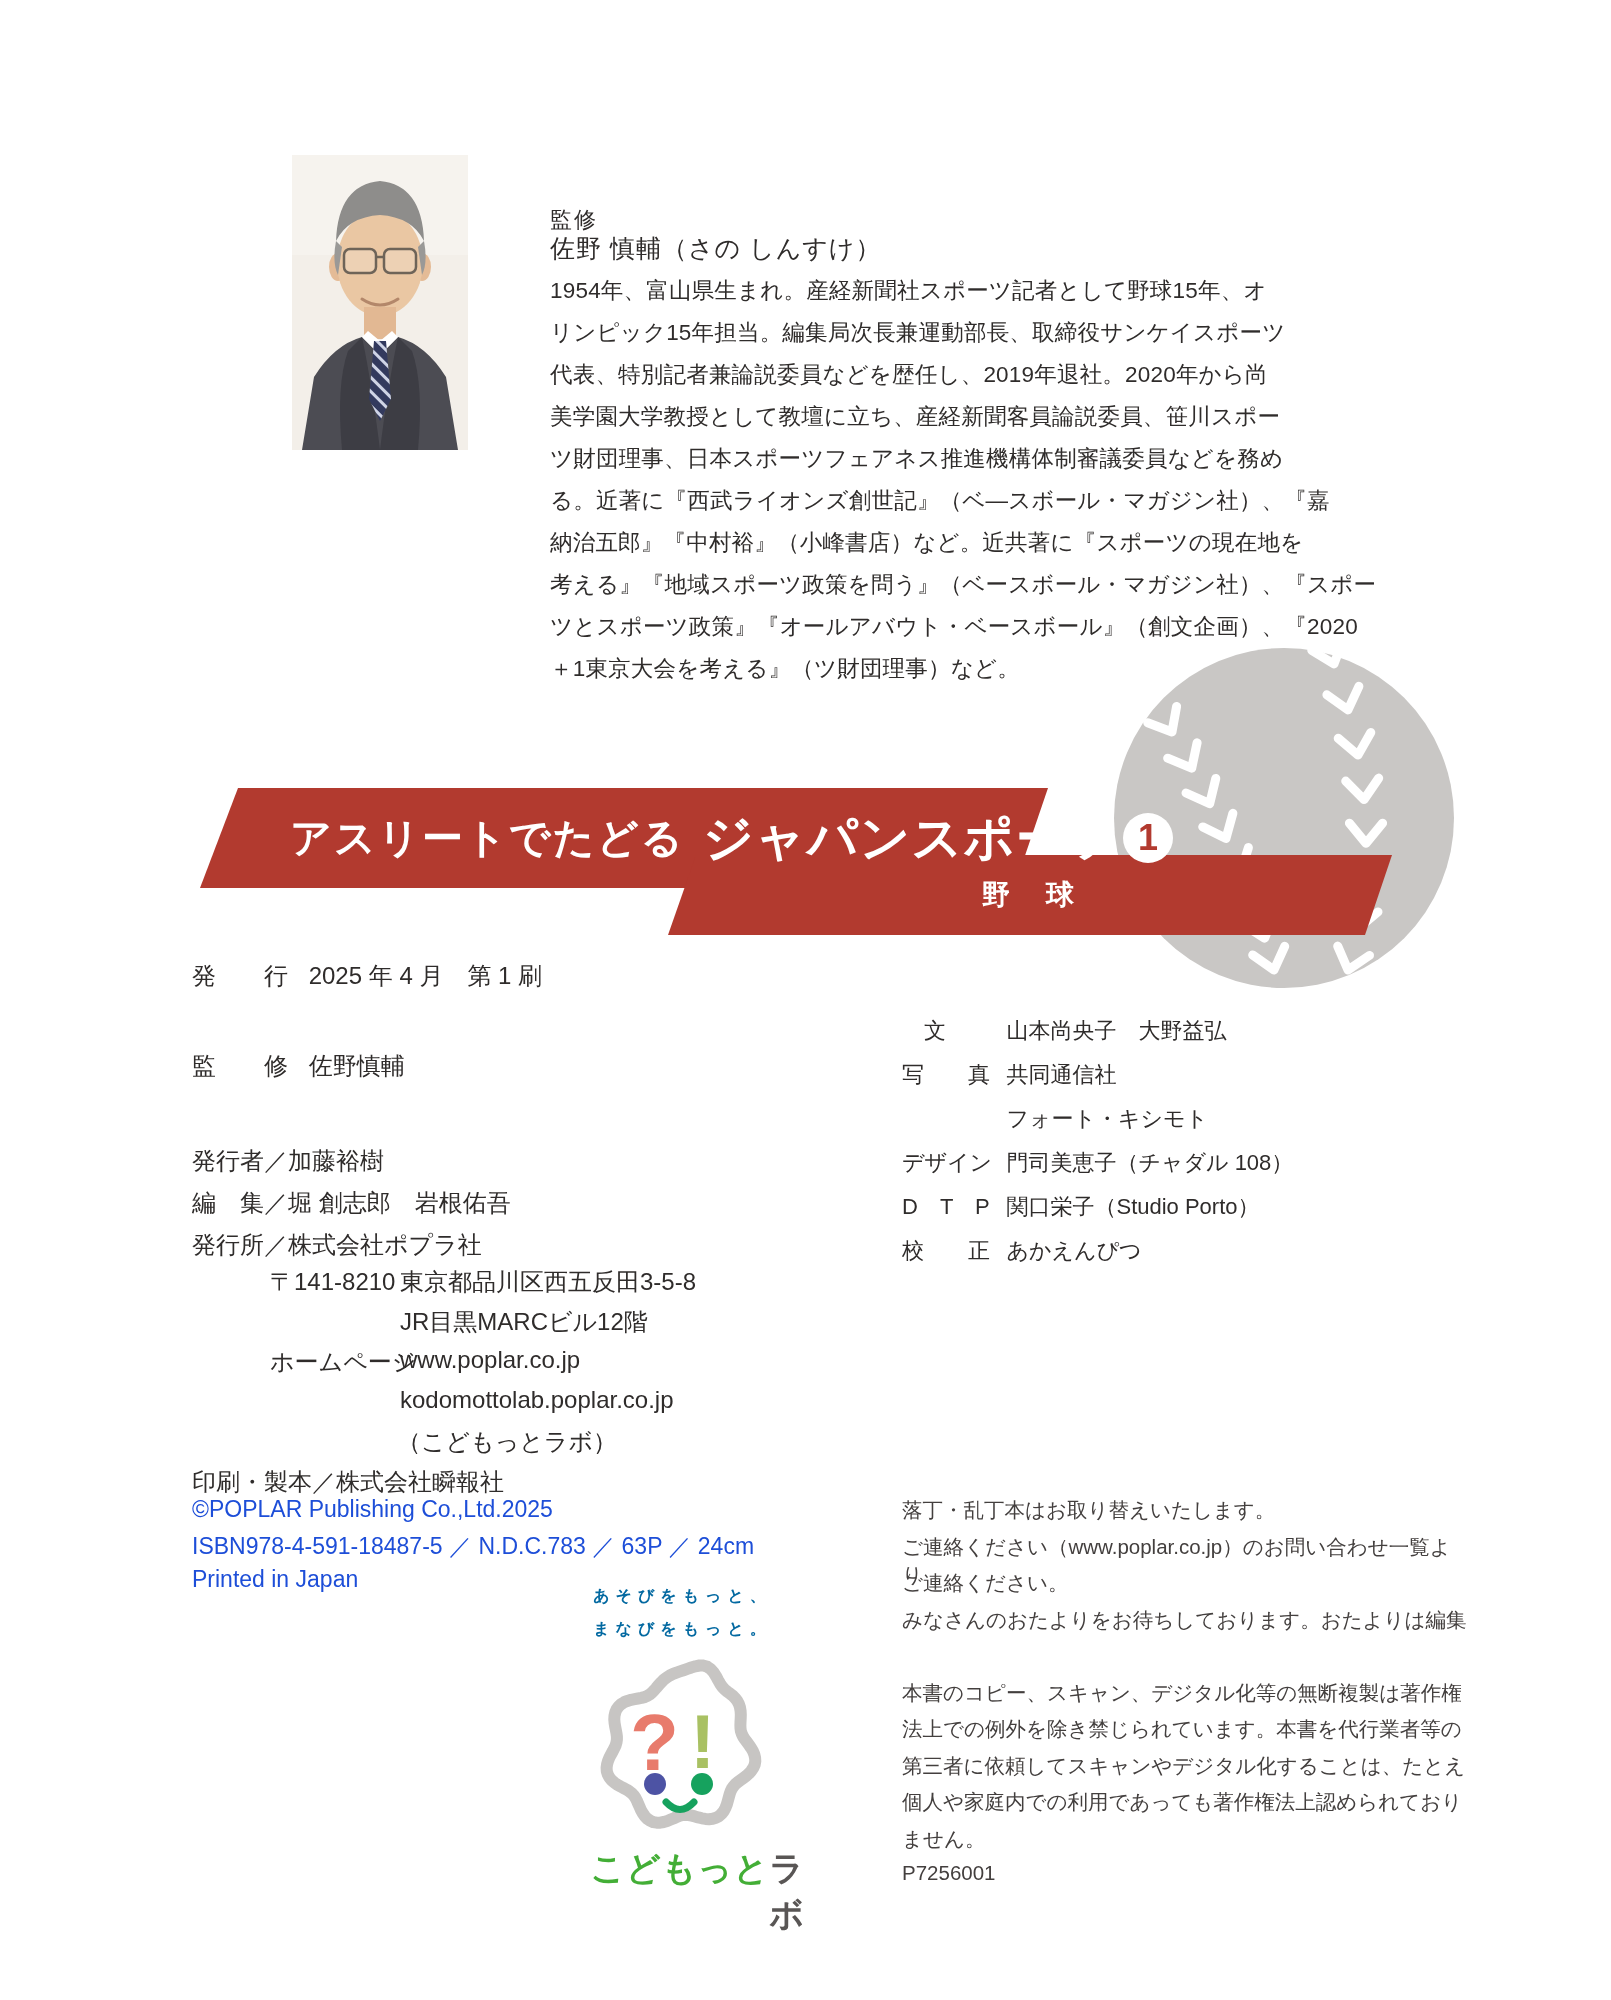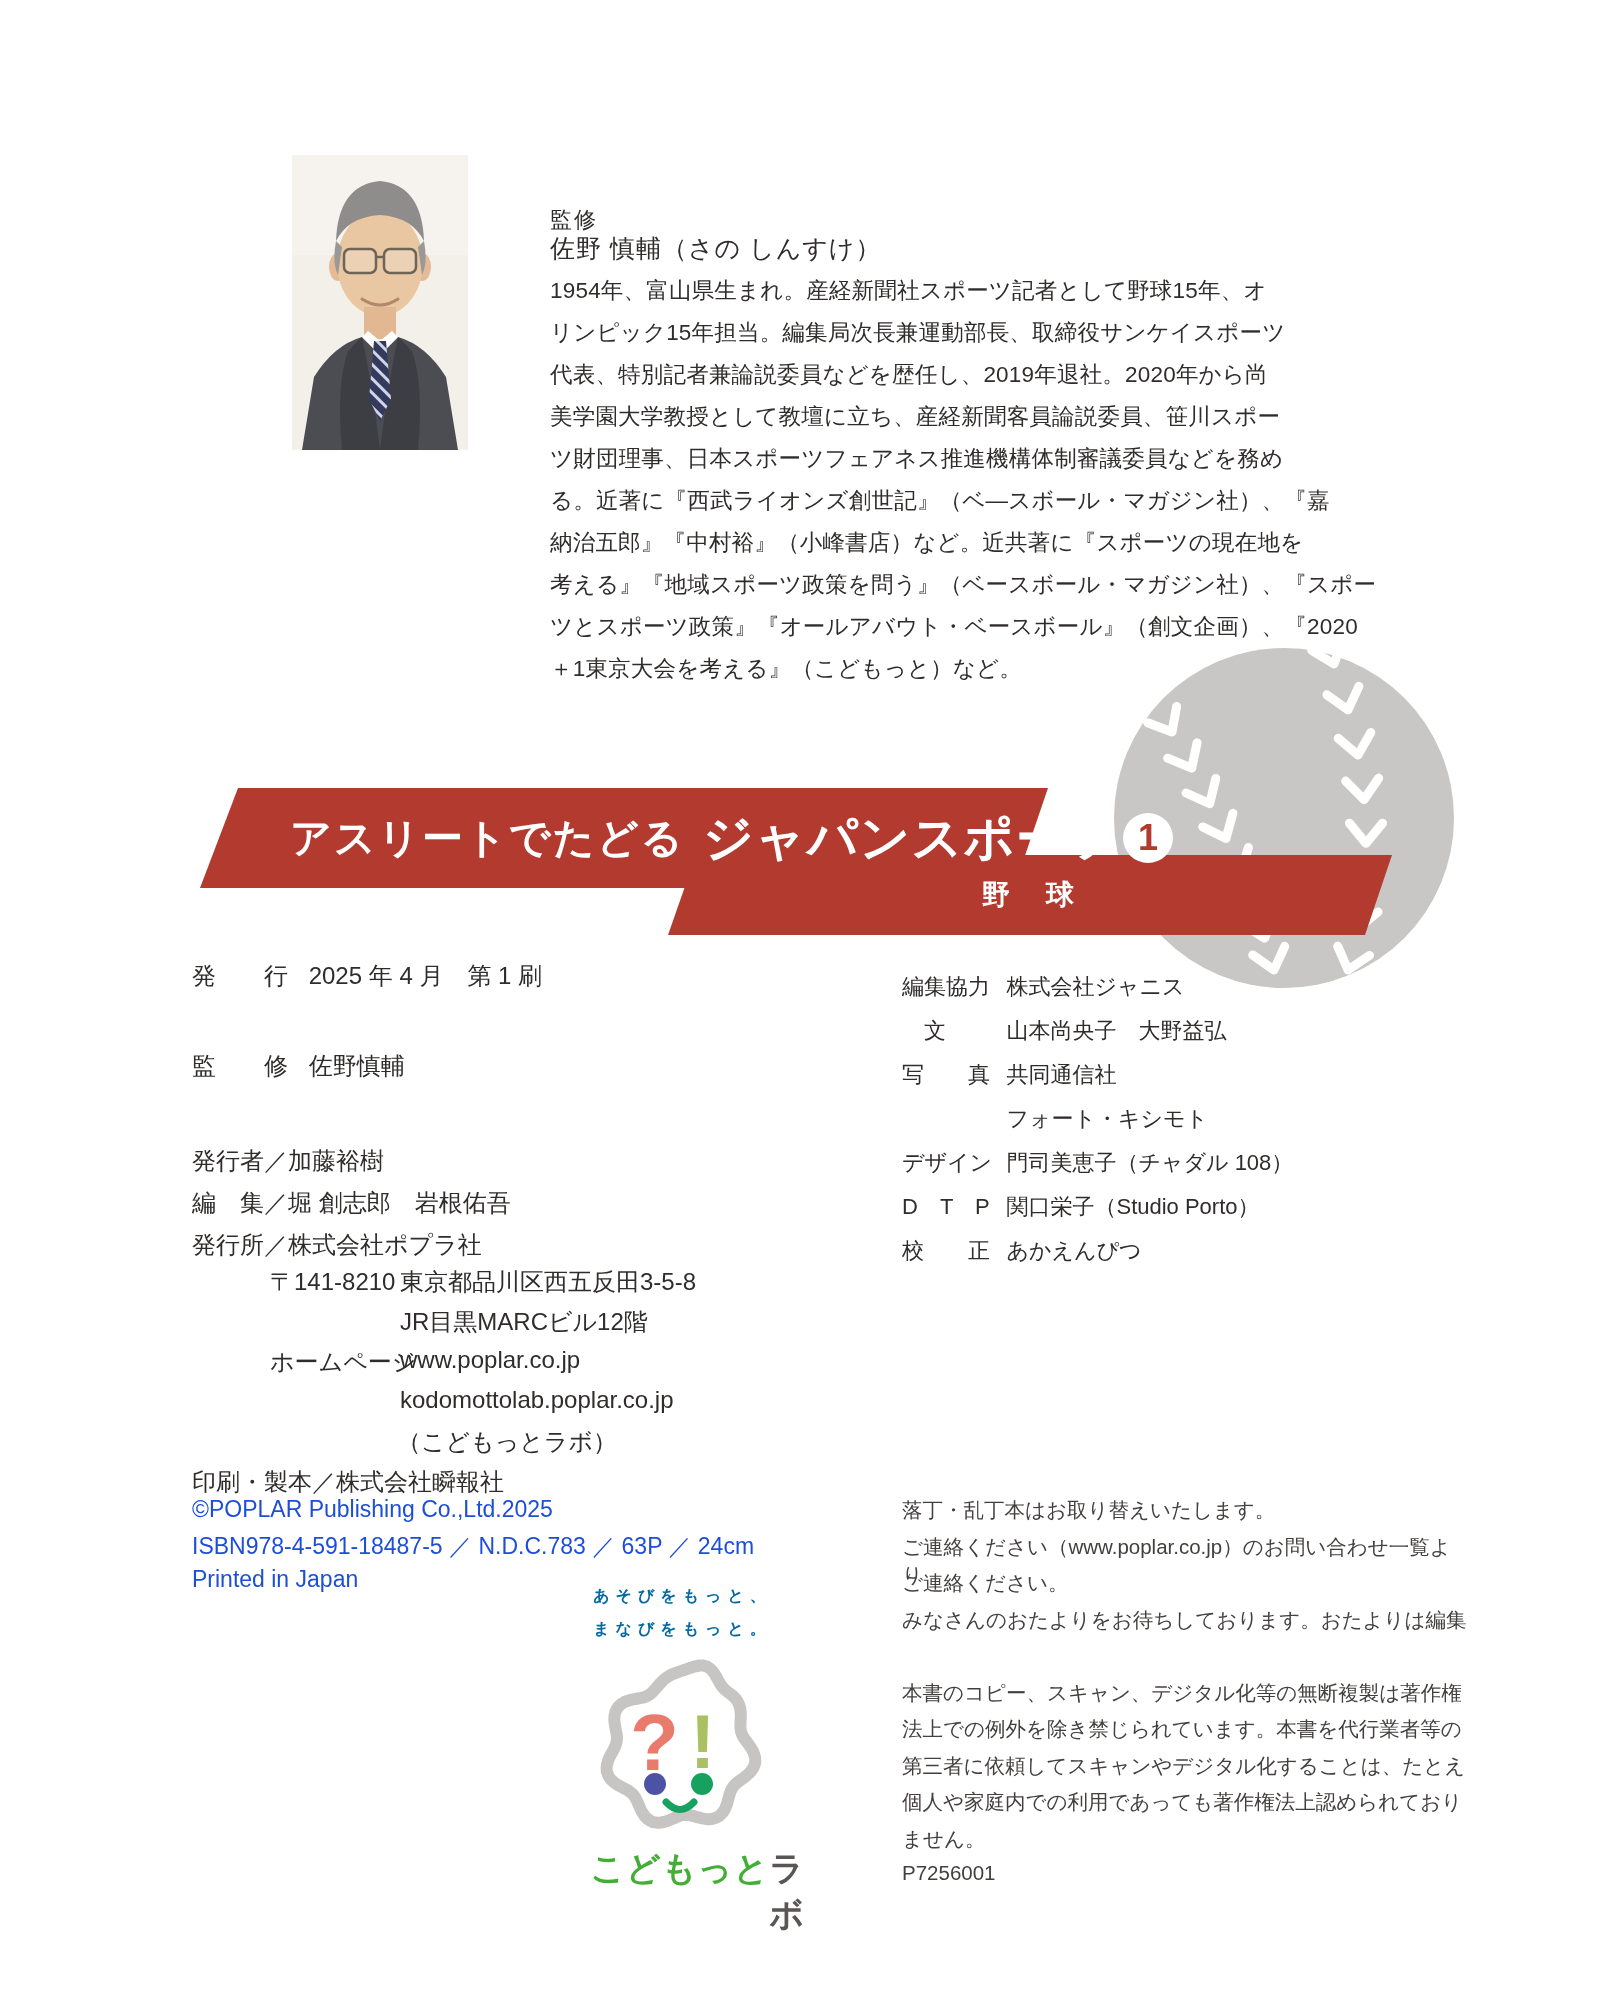--- a/index.html
+++ b/index.html
@@ -81,21 +81,21 @@
   <div class="abs sup-name">佐野 慎輔（さの しんすけ）</div>
   <div class="abs bio-line" style="top:277px">1954年、富山県生まれ。産経新聞社スポーツ記者として野球15年、オ</div>
   <div class="abs bio-line" style="top:319px">リンピック15年担当。編集局次長兼運動部長、取締役サンケイスポーツ</div>
   <div class="abs bio-line" style="top:361px">代表、特別記者兼論説委員などを歴任し、2019年退社。2020年から尚</div>
   <div class="abs bio-line" style="top:403px">美学園大学教授として教壇に立ち、産経新聞客員論説委員、笹川スポー</div>
   <div class="abs bio-line" style="top:445px">ツ財団理事、日本スポーツフェアネス推進機構体制審議委員などを務め</div>
   <div class="abs bio-line" style="top:487px">る。近著に『西武ライオンズ創世記』（ベ―スボール・マガジン社）、『嘉</div>
   <div class="abs bio-line" style="top:529px">納治五郎』『中村裕』（小峰書店）など。近共著に『スポーツの現在地を</div>
   <div class="abs bio-line" style="top:571px">考える』『地域スポーツ政策を問う』（ベースボール・マガジン社）、『スポー</div>
   <div class="abs bio-line" style="top:613px">ツとスポーツ政策』『オールアバウト・ベースボール』（創文企画）、『2020</div>
-  <div class="abs bio-line last" style="top:655px">＋1東京大会を考える』（こどもっと）など。</div>
+  <div class="abs bio-line last" style="top:655px">＋1東京大会を考える』（ツ財団理事）など。</div>
 
   <svg id="ball-svg" class="abs" style="left:1112px;top:646px" width="344" height="344" viewBox="0 0 344 344">
     <circle cx="172" cy="172" r="170" fill="#c9c7c5"></circle>
   <path d="M 35.7 76.7 L 60.0 86.0 L 64.6 60.4" fill="none" stroke="#fff" stroke-width="9" stroke-linecap="round" stroke-linejoin="round"></path>
       <path d="M 55.7 112.2 L 79.7 122.2 L 85.1 96.8" fill="none" stroke="#fff" stroke-width="9" stroke-linecap="round" stroke-linejoin="round"></path>
       <path d="M 74.0 147.0 L 97.7 157.7 L 103.8 132.4" fill="none" stroke="#fff" stroke-width="9" stroke-linecap="round" stroke-linejoin="round"></path>
       <path d="M 90.7 180.9 L 114.0 192.4 L 120.9 167.3" fill="none" stroke="#fff" stroke-width="9" stroke-linecap="round" stroke-linejoin="round"></path>
       <path d="M 105.7 214.1 L 128.6 226.4 L 136.4 201.6" fill="none" stroke="#fff" stroke-width="9" stroke-linecap="round" stroke-linejoin="round"></path>
       <path d="M 119.0 246.5 L 141.4 259.7 L 150.1 235.2" fill="none" stroke="#fff" stroke-width="9" stroke-linecap="round" stroke-linejoin="round"></path>
       <path d="M 130.7 278.2 L 152.6 292.2 L 162.3 268.1" fill="none" stroke="#fff" stroke-width="9" stroke-linecap="round" stroke-linejoin="round"></path>
@@ -135,24 +135,20 @@
   <div class="abs addr" style="left:400px;top:1306px">JR目黒MARCビル12階</div>
   <div class="abs addr" style="left:270px;top:1346px">ホームページ</div>
   <div class="abs addr" style="left:400px;top:1346px">www.poplar.co.jp</div>
   <div class="abs addr" style="left:400px;top:1386px">kodomottolab.poplar.co.jp</div>
   <div class="abs addr" style="left:397px;top:1426px">（こどもっとラボ）</div>
   <div class="abs col-row" style="left:192px;top:1466px">印刷・製本／株式会社瞬報社</div>
   <div class="abs latin" style="left:192px;top:1496px">©POPLAR Publishing Co.,Ltd.2025</div>
   <div class="abs latin" style="left:192px;top:1531px">ISBN978-4-591-18487-5 ／ N.D.C.783 ／ 63P ／ 24cm</div>
   <div class="abs latin" style="left:192px;top:1566px">Printed in Japan</div>
 
-  <div class="cred-row" style="top:972px">
-    <span class="cred-label">編集協力</span>
-    <span class="cred-value">株式会社ジャニス</span>
-  </div>
   <div class="cred-row" style="top:1016px">
     <span class="cred-label">　文</span>
     <span class="cred-value">山本尚央子　大野益弘</span>
   </div>
   <div class="cred-row" style="top:1060px">
     <span class="cred-label">写　　真</span>
     <span class="cred-value">共同通信社</span>
   </div>
   <div class="cred-row" style="top:1104px">
     <span class="cred-label"></span>

